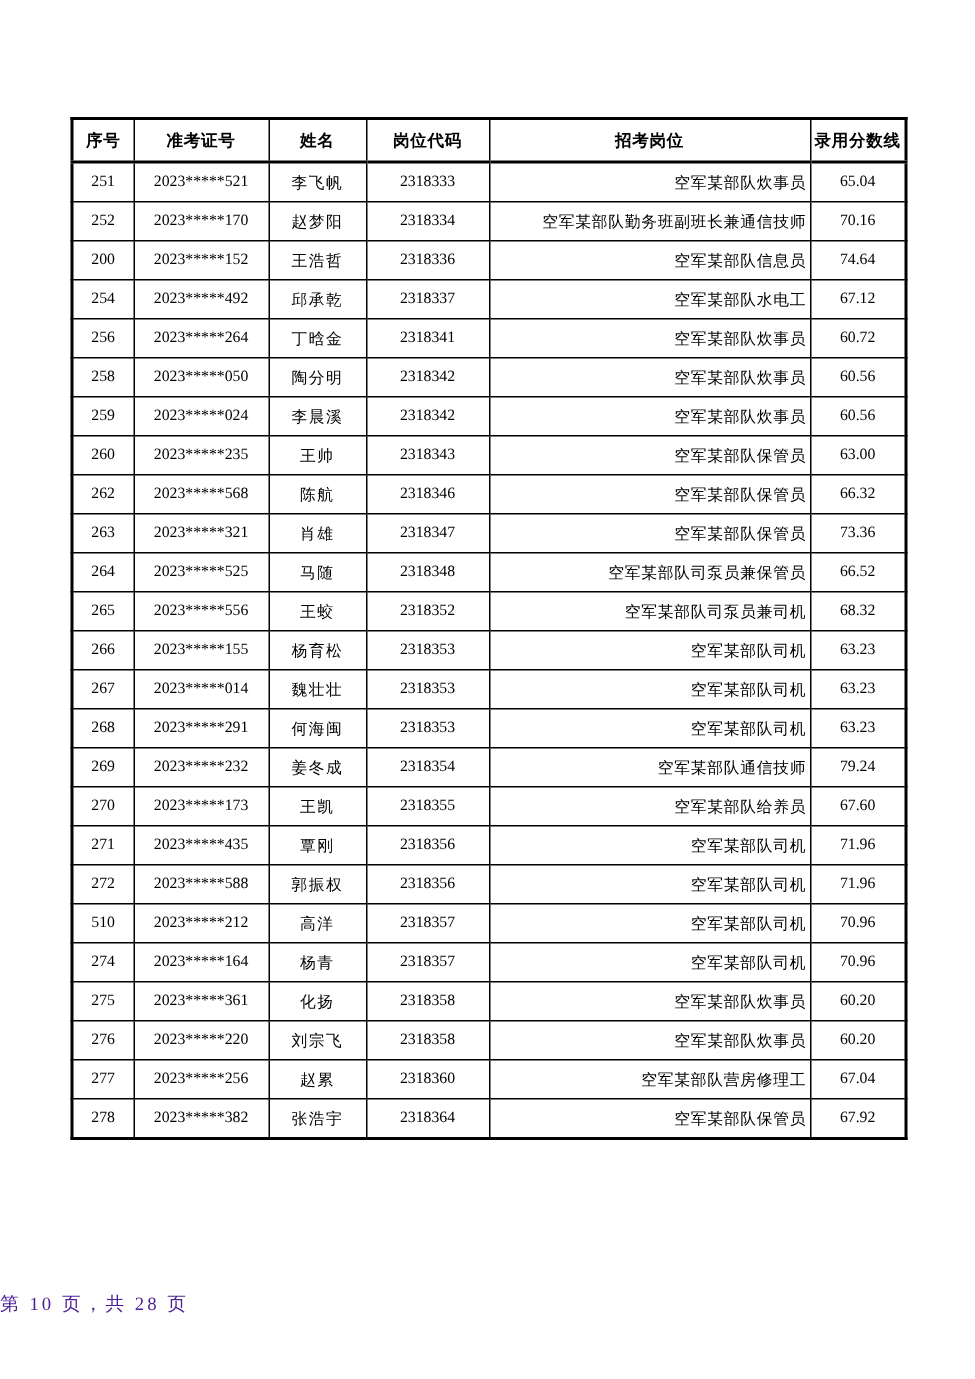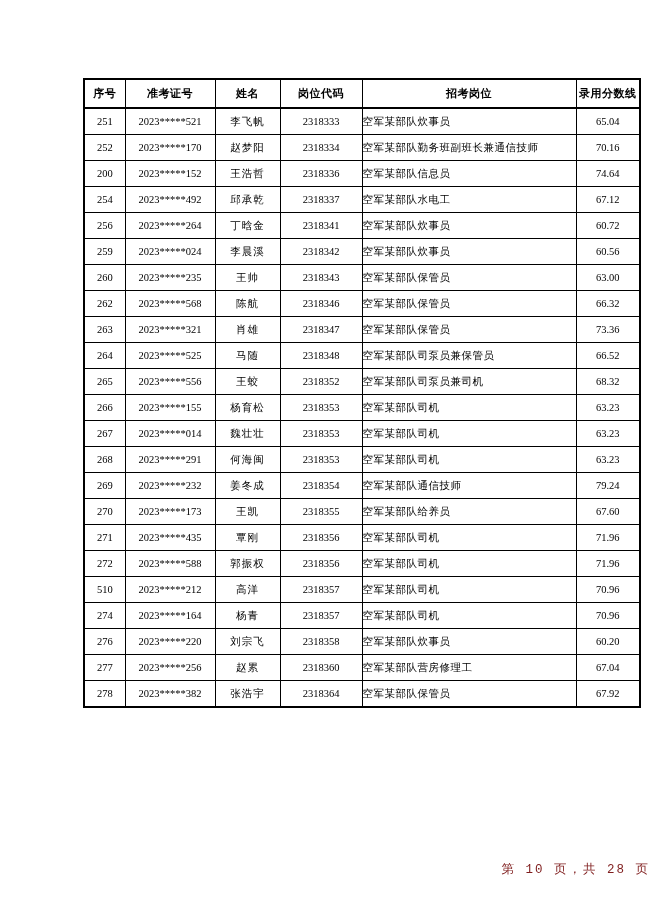--- a/index.html
+++ b/index.html
@@ -11,21 +11,20 @@
     width: 650px;
     height: 919px;
     position: relative;
     font-family: "Liberation Serif", "DejaVu Serif", serif;
     color: #000000;
   }
   .page {
     position: absolute;
     inset: 0;
     background: #ffffff;
-    margin-left: 36px;
   }
   .table-container {
     position: absolute;
     top: 78px;
     left: 47px;
   }
   table.score-table {
     border-collapse: collapse;
     table-layout: fixed;
     width: 556px;
@@ -44,38 +43,37 @@
   table.score-table td {
     border: 1px solid #000000;
     height: 25px;
     font-size: 10.5px;
     text-align: center;
     padding: 0;
     overflow: hidden;
     white-space: nowrap;
   }
   table.score-table td.cell-position {
-    text-align: left;
+    text-align: right;
     padding-left: 0;
     padding-right: 2px;
     letter-spacing: 0.5px;
   }
   table.score-table td.cell-name {
     letter-spacing: 1px;
   }
   .page-footer {
     position: absolute;
     top: 861px;
     left: 0;
     width: 100%;
-    text-align: right;
+    text-align: left;
     font-size: 12.5px;
-    color: #7f1d1d;
+    color: #4c1d95;
     letter-spacing: 2px;
-    font-family: Liberation Mono, monospace;
   }
 </style>
 </head>
 <body>
 
 <div class="page">
   <div class="table-container">
     <table class="score-table">
       <colgroup>
           <col style="width: 41px;">
@@ -130,20 +128,28 @@
           </tr>
           <tr>
             <td class="cell-index">256</td>
             <td class="cell-exam-id">2023*****264</td>
             <td class="cell-name">丁晗金</td>
             <td class="cell-position-code">2318341</td>
             <td class="cell-position">空军某部队炊事员</td>
             <td class="cell-score">60.72</td>
           </tr>
           <tr>
+            <td class="cell-index">258</td>
+            <td class="cell-exam-id">2023*****050</td>
+            <td class="cell-name">陶分明</td>
+            <td class="cell-position-code">2318342</td>
+            <td class="cell-position">空军某部队炊事员</td>
+            <td class="cell-score">60.56</td>
+          </tr>
+          <tr>
             <td class="cell-index">259</td>
             <td class="cell-exam-id">2023*****024</td>
             <td class="cell-name">李晨溪</td>
             <td class="cell-position-code">2318342</td>
             <td class="cell-position">空军某部队炊事员</td>
             <td class="cell-score">60.56</td>
           </tr>
           <tr>
             <td class="cell-index">260</td>
             <td class="cell-exam-id">2023*****235</td>
@@ -248,20 +254,28 @@
             <td class="cell-position">空军某部队司机</td>
             <td class="cell-score">70.96</td>
           </tr>
           <tr>
             <td class="cell-index">274</td>
             <td class="cell-exam-id">2023*****164</td>
             <td class="cell-name">杨青</td>
             <td class="cell-position-code">2318357</td>
             <td class="cell-position">空军某部队司机</td>
             <td class="cell-score">70.96</td>
+          </tr>
+          <tr>
+            <td class="cell-index">275</td>
+            <td class="cell-exam-id">2023*****361</td>
+            <td class="cell-name">化扬</td>
+            <td class="cell-position-code">2318358</td>
+            <td class="cell-position">空军某部队炊事员</td>
+            <td class="cell-score">60.20</td>
           </tr>
           <tr>
             <td class="cell-index">276</td>
             <td class="cell-exam-id">2023*****220</td>
             <td class="cell-name">刘宗飞</td>
             <td class="cell-position-code">2318358</td>
             <td class="cell-position">空军某部队炊事员</td>
             <td class="cell-score">60.20</td>
           </tr>
           <tr>

